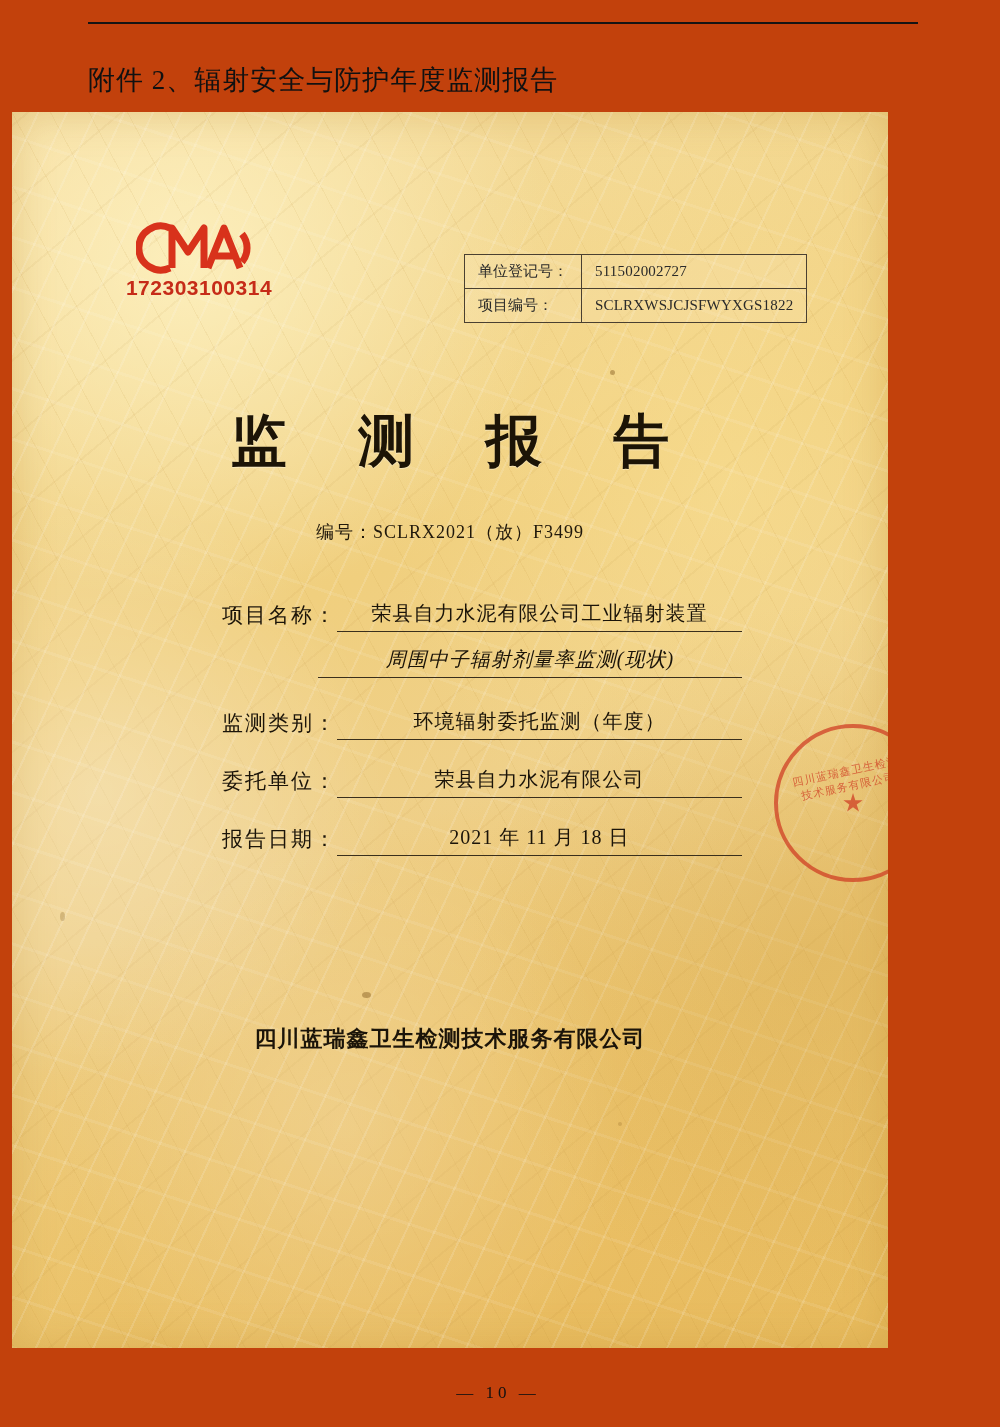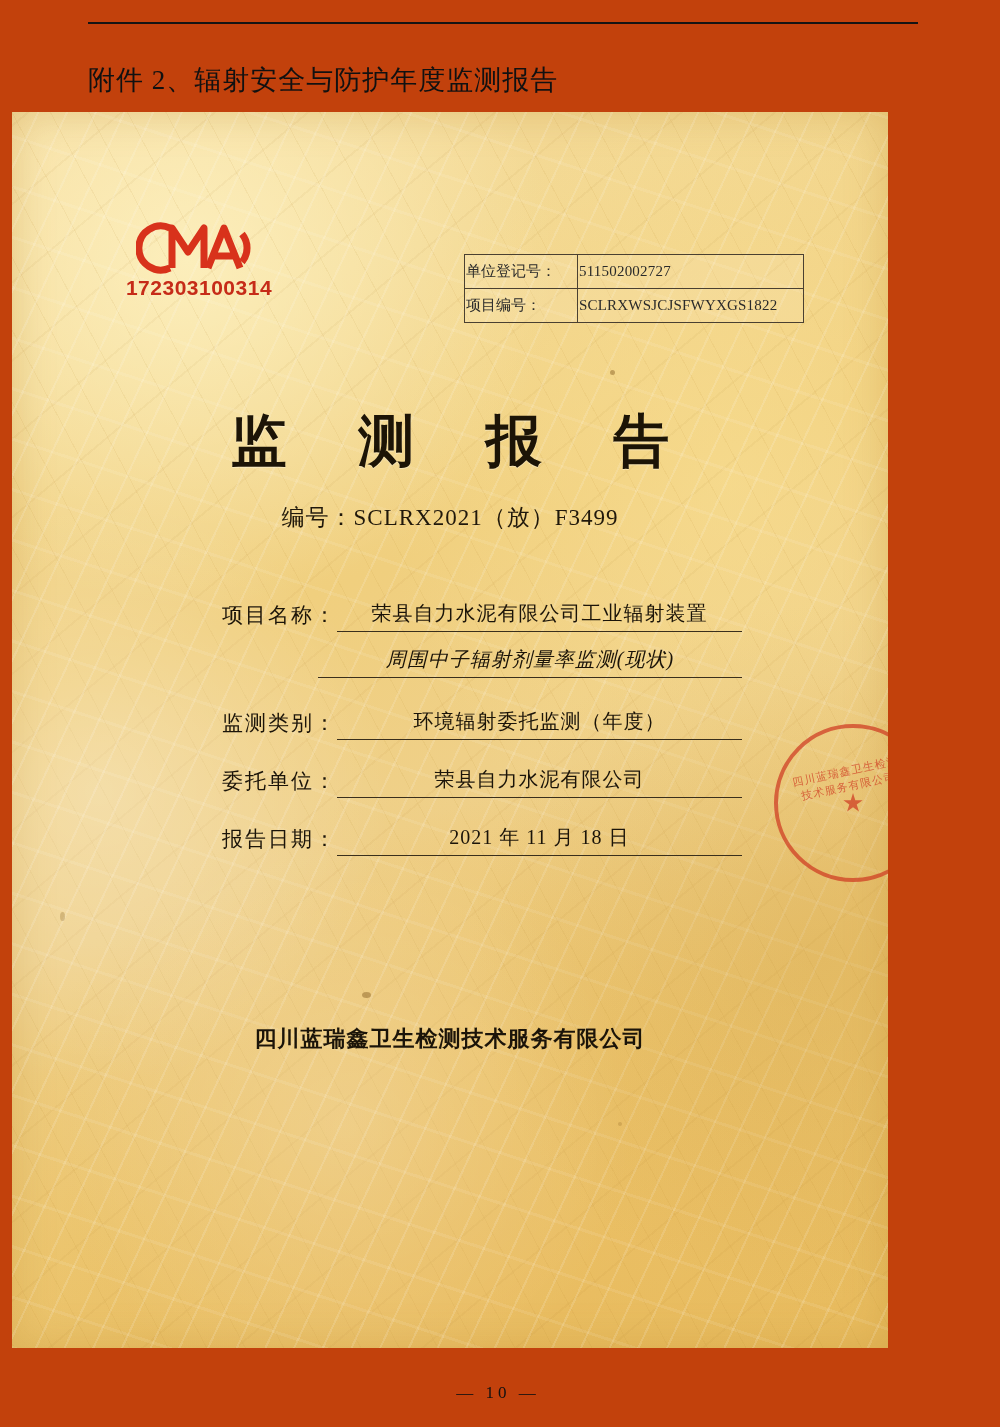--- a/index.html
+++ b/index.html
@@ -128,21 +128,21 @@
     left: 452px;
     top: 142px;
     width: 340px;
     border-collapse: collapse;
     font-size: 15px;
     color: #2a2a2a;
     background: rgba(255,250,230,0.12);
   }
   .reg-table td {
     border: 1px solid #4a4031;
-    padding: 7px 1px;
+    padding: 7px 13px;
     font-family: "Liberation Serif", "DejaVu Serif", serif;
     margin-left: 24px;
   }
   .reg-table td.k { width: 110px; white-space: nowrap; }
   .reg-table td.v { font-family: Liberation Serif, serif; letter-spacing: 0.2px; }
 
   
   .big-title {
     position: absolute;
     left: 0;
@@ -155,23 +155,23 @@
     text-indent: 26px;
     color: #1c1406;
     font-family: "DejaVu Serif", "Liberation Serif", serif;
     text-shadow: 0 1px 0 rgba(255,255,255,0.35);
   }
 
   .report-no {
     position: absolute;
     left: 0;
     right: 0;
-    top: 390px;
-    text-align: center;
-    font-size: 23px;
+    top: 408px;
+    text-align: center;
+    font-size: 18px;
     color: #20180b;
     letter-spacing: 1px;
   }
 
   
   .fields {
     position: absolute;
     left: 210px;
     top: 488px;
     width: 520px;

